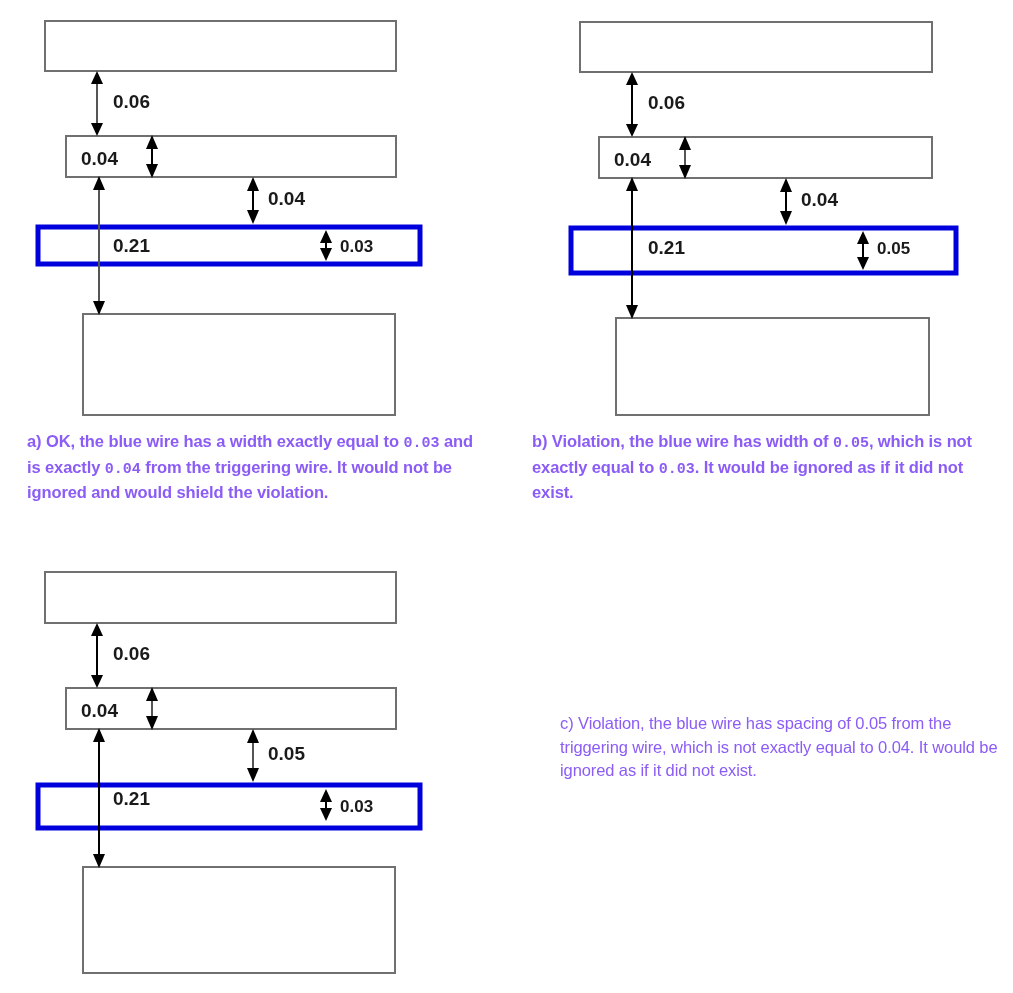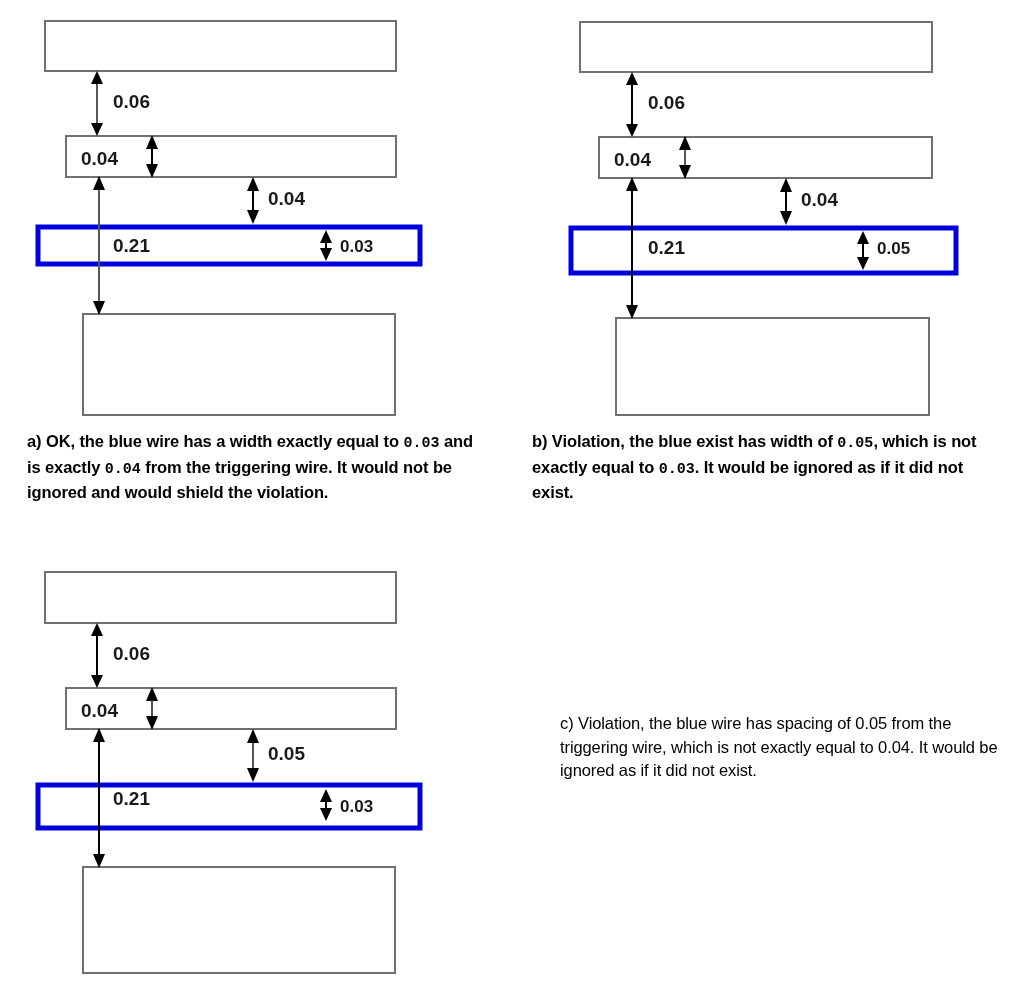--- a/index.html
+++ b/index.html
@@ -22,21 +22,21 @@
   .fig {
     position: absolute;
     top: 0;
     left: 0;
   }
   .caption {
     position: absolute;
     font-family: "Liberation Sans", sans-serif;
     font-size: 16.5px;
     line-height: 23.5px;
-    color: #000000;
+    color: #8b5cf6;
     letter-spacing: -0.1px;
   }
   .caption .mono {
     font-family: "Liberation Mono", monospace;
     font-size: 15px;
     letter-spacing: 0px;
   }
   svg text {
     font-family: "Liberation Sans", sans-serif;
     fill: #1a1a1a;
@@ -137,21 +137,21 @@
     <text class="dimlabel" x="115" y="254">0.21</text>
 
     <g>
       <line x1="330" y1="236" x2="330" y2="265" stroke="#000000" stroke-width="2"></line>
       <polygon points="330,231 324,244 336,244" fill="#000000"></polygon>
       <polygon points="330,270 324,257 336,257" fill="#000000"></polygon>
     </g>
     <text class="dimlabel-sm" x="344" y="254">0.05</text>
   </svg>
 
-  <div class="caption" style="left:-1px; top:430px; width:447px;"><span>b) Violation, the blue exist has width of </span><span class="mono">0.05</span><span>, which is not exactly equal to </span><span class="mono">0.03</span><span>. It would be ignored as if it did not exist.</span></div>
+  <div class="caption" style="left:-1px; top:430px; width:447px;"><span>b) Violation, the blue wire has width of </span><span class="mono">0.05</span><span>, which is not exactly equal to </span><span class="mono">0.03</span><span>. It would be ignored as if it did not exist.</span></div>
 </div>
 
 <div class="panel" style="left:0px; top:552px; width:500px; height:441px;">
   <svg class="fig" width="500" height="441" viewBox="0 0 500 441">
     <rect x="45" y="20" width="351" height="51" fill="#ffffff" stroke="#707070" stroke-width="2"></rect>
     <rect x="66" y="136" width="330" height="41" fill="#ffffff" stroke="#707070" stroke-width="2"></rect>
     <rect x="38" y="233" width="382" height="43" fill="#ffffff" stroke="#0000dd" stroke-width="5"></rect>
     <rect x="83" y="315" width="312" height="106" fill="#ffffff" stroke="#707070" stroke-width="2"></rect>
 
     <g>

